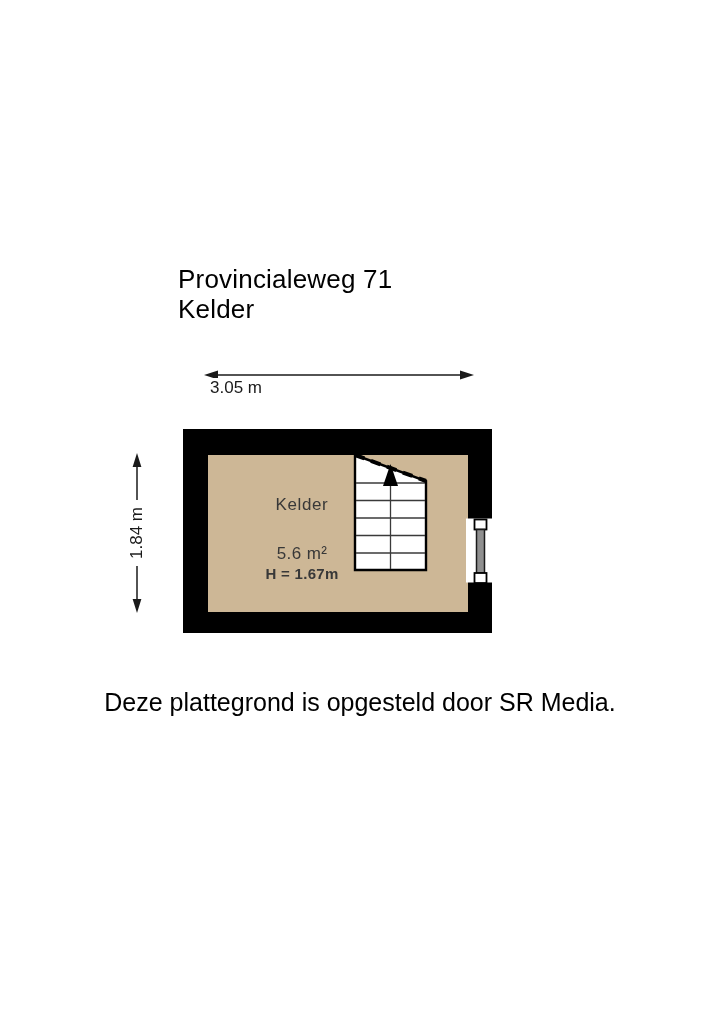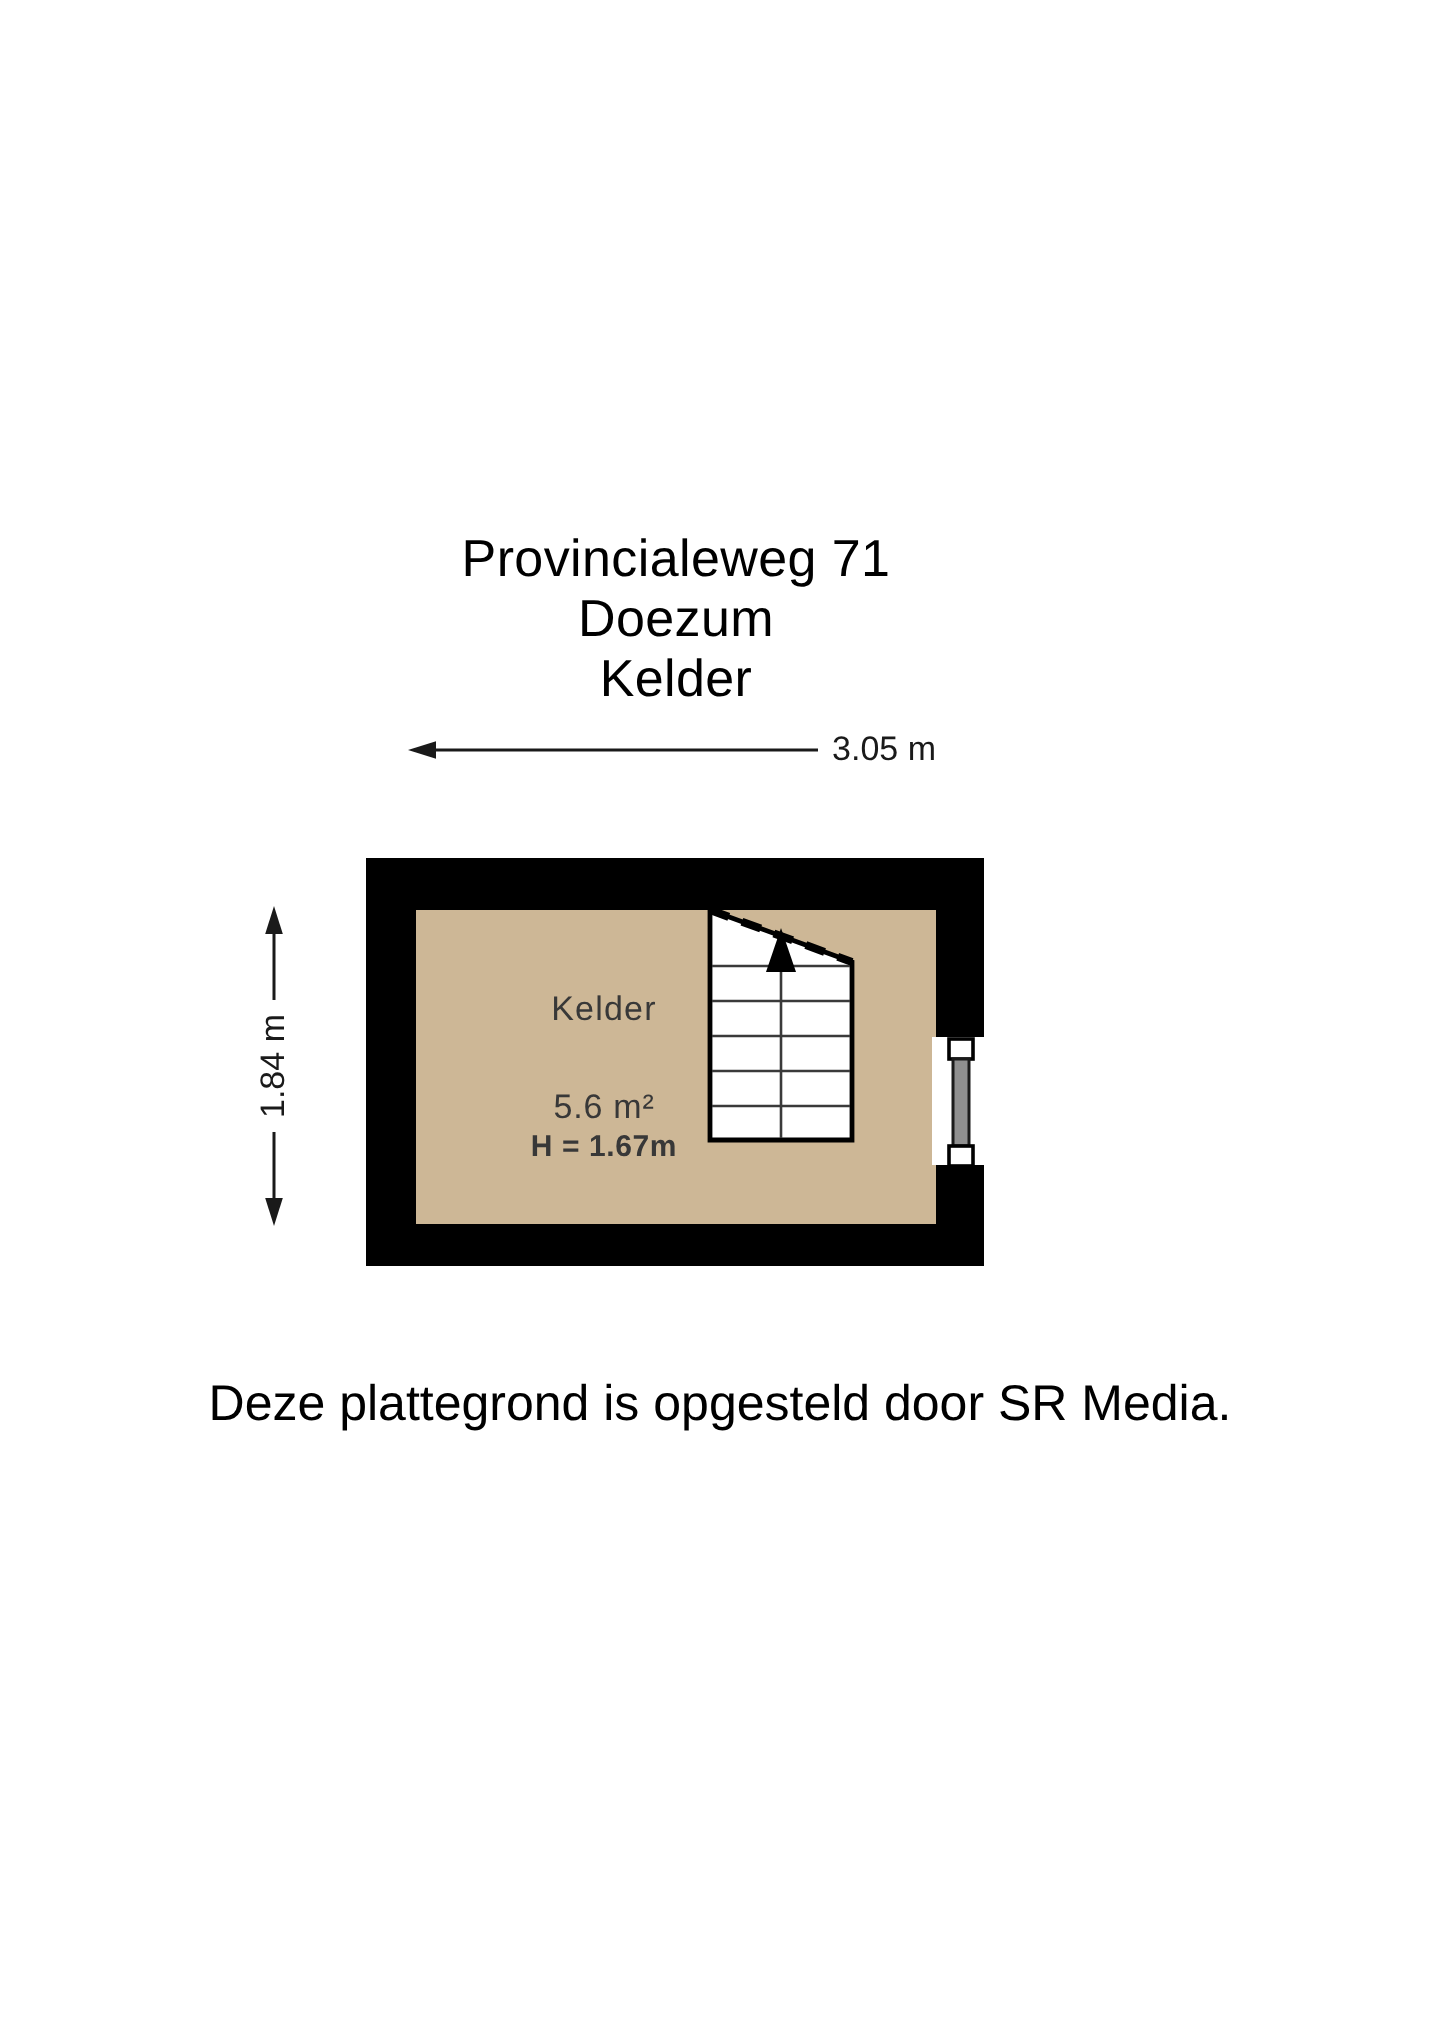--- a/index.html
+++ b/index.html
@@ -8,31 +8,30 @@
     background: #ffffff;
     font-family: "Liberation Sans", "DejaVu Sans", sans-serif;
     position: relative;
     overflow: hidden;
   }
   .abs { position: absolute; }
 
   
   .header {
     left: 178px; top: 264px; width: 320px;
-    text-align: center;
     font-size: 26px; line-height: 30px;
     color: #000;
     letter-spacing: 0.2px;
   }
 
   
   .dim-h-svg { left: 203px; top: 367px; }
   .dim-h-label {
-    left: 203px; top: 365px; width: 272px; height: 19px;
-    display: flex; align-items: center; justify-content: flex-end;
+    left: 203px; top: 378px; width: 272px; height: 19px;
+    display: flex; align-items: center; justify-content: flex-start;
   }
   .dim-h-label span, .dim-v-label span {
     background: #ffffff;
     padding: 0 7px;
     font-size: 17px; color: #1a1a1a;
     white-space: nowrap;
   }
   .dim-v-svg { left: 129px; top: 452px; }
   .dim-v-label {
     left: 137px; top: 533px;
@@ -59,21 +58,20 @@
     text-align: center;
     font-size: 25px; line-height: 31px;
     color: #000;
   }
 </style>
 </head>
 <body>
 
 <div class="abs header">
   <div>Provincialeweg 71</div>
-  <div>Doezum</div>
   <div>Kelder</div>
 </div>
 
 <svg class="abs dim-h-svg" width="272" height="16" viewBox="0 0 272 16">
   <line x1="9" y1="8" x2="263" y2="8" stroke="#1a1a1a" stroke-width="1.5"></line>
   <polygon points="1,8 15,3.6 15,12.4" fill="#1a1a1a"></polygon>
   <polygon points="271,8 257,3.6 257,12.4" fill="#1a1a1a"></polygon>
 </svg>
 <div class="abs dim-h-label">
   <span>3.05 m</span>

